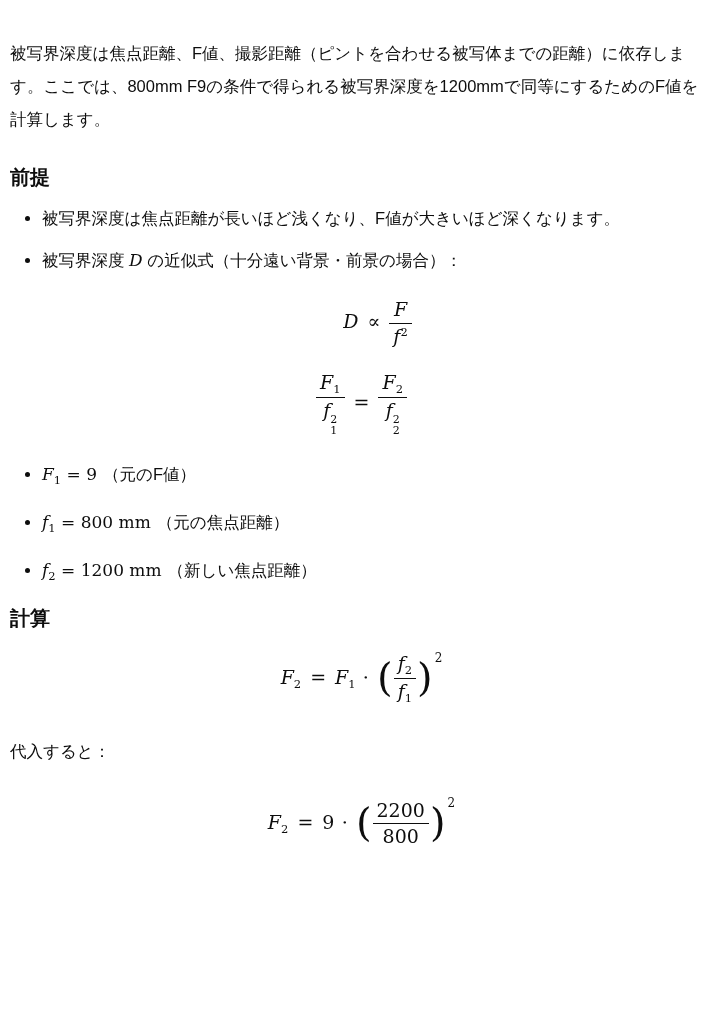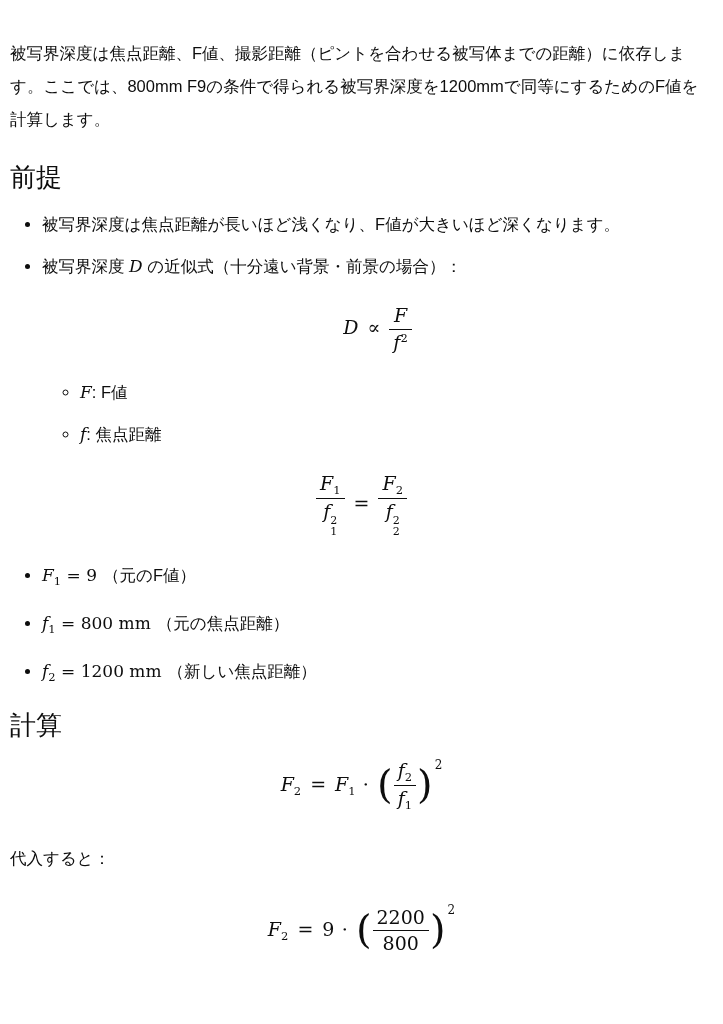--- a/index.html
+++ b/index.html
@@ -9,22 +9,22 @@
     font-family: "Liberation Sans", sans-serif;
   }
   .page {
     width: 723px;
     min-height: 1024px;
     box-sizing: border-box;
     padding: 9px 10px 10px 10px;
     overflow: hidden;
   }
   p { margin: 28px 0; font-size: 16.5px; line-height: 33px; }
-  h3 { font-size: 26px; font-weight: 400; margin: 8px 0 10px 0; line-height: 26px; }
-  ul { margin: 18px 0; padding-left: 32px; }
+  h3 { font-size: 20px; font-weight: 700; margin: 8px 0 10px 0; line-height: 26px; }
+  ul { margin: 12px 0; padding-left: 32px; }
   ul ul { padding-left: 38px; margin: 10px 0; }
   li { margin: 9px 0; font-size: 16.5px; line-height: 33px; }
 
   
   .math { font-family: "DejaVu Serif", serif; color: #0d0d0d; }
   .math-display {
     display: block; text-align: center;
     font-size: 19px; margin: 20px 0; line-height: 1.2;
   }
   .math-inline { font-size: 17px; }
@@ -62,28 +62,20 @@
     <li>
       <span>被写界深度は焦点距離が長いほど浅くなり、F値が大きいほど深くなります。</span>
     </li>
     <li>
       <span>被写界深度 </span><span class="math math-inline mvar">D</span><span> の近似式（十分遠い背景・前景の場合）：</span>
 
       <div class="math math-display">
         <span class="mvar">D</span><span class="mrel">∝</span><span class="frac"><span class="num"><span class="mvar">F</span></span><span class="den"><span class="mvar">f</span><span class="msup">2</span></span></span>
       </div>
 
-      <ul>
-        <li>
-          <span class="math math-inline mvar">F</span><span>: F値</span>
-        </li>
-        <li>
-          <span class="math math-inline mvar">f</span><span>: 焦点距離</span>
-        </li>
-      </ul>
     </li>
   </ul>
 
 
   <div class="math math-display">
     <span class="frac"><span class="num"><span class="mvar">F</span><span class="msub">1</span></span><span class="den"><span class="mvar">f</span><span class="ssk">
             <span>2</span>
             <span>1</span>
           </span></span></span><span class="mrel">=</span><span class="frac"><span class="num"><span class="mvar">F</span><span class="msub">2</span></span><span class="den"><span class="mvar">f</span><span class="ssk">
             <span>2</span>

